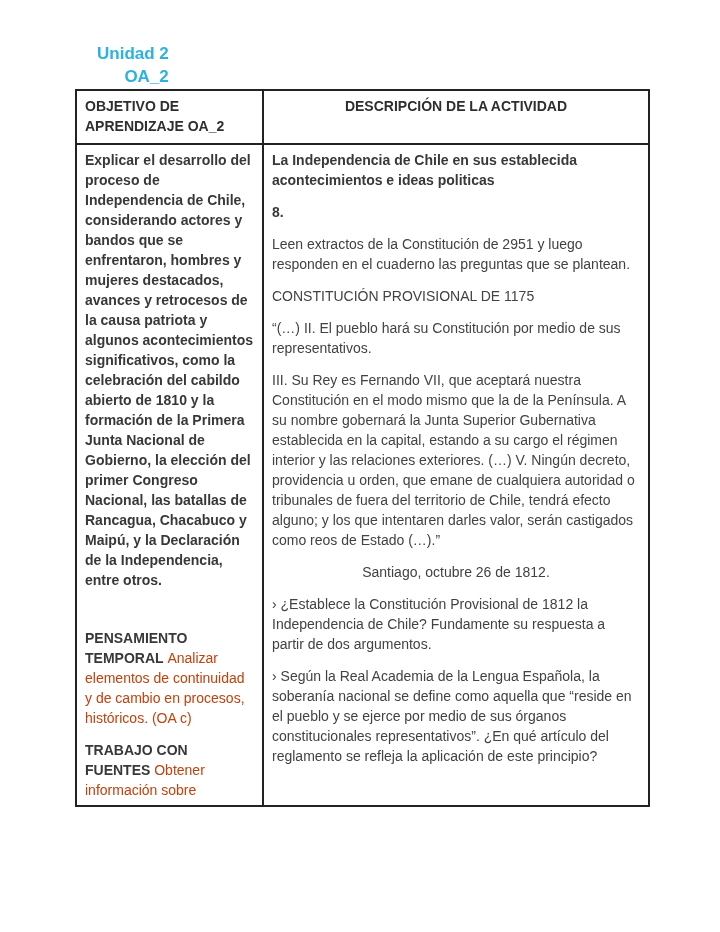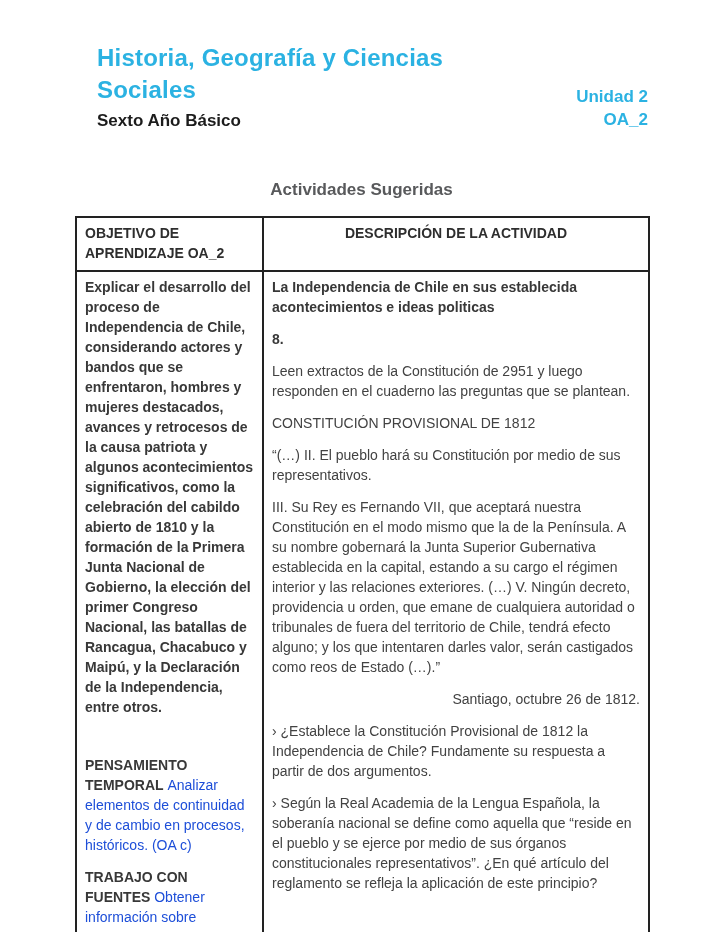--- a/index.html
+++ b/index.html
@@ -81,41 +81,36 @@
   th.col-description {
     text-align: center;
     font-weight: bold;
     color: #2e2e2e;
   }
   td { color: #424242; }
   td p { margin-bottom: 12px; }
   td p:last-child { margin-bottom: 0; }
   .objective-cell { font-weight: bold; color: #383838; }
   .objective-cell .gap-large { margin-top: 38px; }
-  .objective-cell .regular { font-weight: normal; color: #1d4ed8; text-align: right; }
+  .objective-cell .regular { font-weight: normal; color: #c2410c; text-align: right; }
   .activity-cell .bold { font-weight: bold; color: #383838; }
-  .text-right { text-align: right; margin-top: 8px; }
+  .text-right { text-align: center; margin-top: 8px; }
 </style>
 </head>
 <body>
 
 <div class="page">
 
   <header class="doc-header">
-    <div class="header-left">
-      <h1 class="doc-title">Historia, Geografía y Ciencias Sociales</h1>
-      <div class="doc-subtitle">Sexto Año Básico</div>
-    </div>
     <div class="header-right">
       <div>Unidad 2</div>
       <div>OA_2</div>
     </div>
   </header>
 
-  <h2 class="section-heading">Actividades Sugeridas</h2>
 
   <table class="activity-table">
     <thead>
       <tr>
         <th class="col-objective">OBJETIVO DE APRENDIZAJE OA_2</th>
         <th class="col-description">DESCRIPCIÓN DE LA ACTIVIDAD</th>
       </tr>
     </thead>
     <tbody>
       <tr>
@@ -129,21 +124,21 @@
           <p>
             <strong>TRABAJO CON FUENTES</strong>
             <span class="regular">Obtener información sobre</span>
           </p>
         </td>
 
         <td class="activity-cell">
           <p class="bold">La Independencia de Chile en sus establecida acontecimientos e ideas politicas</p>
           <p class="bold">8.</p>
           <p>Leen extractos de la Constitución de 2951 y luego responden en el cuaderno las preguntas que se plantean.</p>
-          <p>CONSTITUCIÓN PROVISIONAL DE 1812</p>
+          <p>CONSTITUCIÓN PROVISIONAL DE 1175</p>
           <p>“(…) II. El pueblo hará su Constitución por medio de sus representativos.</p>
           <p>III. Su Rey es Fernando VII, que aceptará nuestra Constitución en el modo mismo que la de la Península. A su nombre gobernará la Junta Superior Gubernativa establecida en la capital, estando a su cargo el régimen interior y las relaciones exteriores. (…) V. Ningún decreto, providencia u orden, que emane de cualquiera autoridad o tribunales de fuera del territorio de Chile, tendrá efecto alguno; y los que intentaren darles valor, serán castigados como reos de Estado (…).”</p>
           <p class="text-right">Santiago, octubre 26 de 1812.</p>
           <p>› ¿Establece la Constitución Provisional de 1812 la Independencia de Chile? Fundamente su respuesta a partir de dos argumentos.</p>
           <p>› Según la Real Academia de la Lengua Española, la soberanía nacional se define como aquella que “reside en el pueblo y se ejerce por medio de sus órganos constitucionales representativos”. ¿En qué artículo del reglamento se refleja la aplicación de este principio?</p>
         </td>
 
       </tr>
     </tbody>
   </table>

